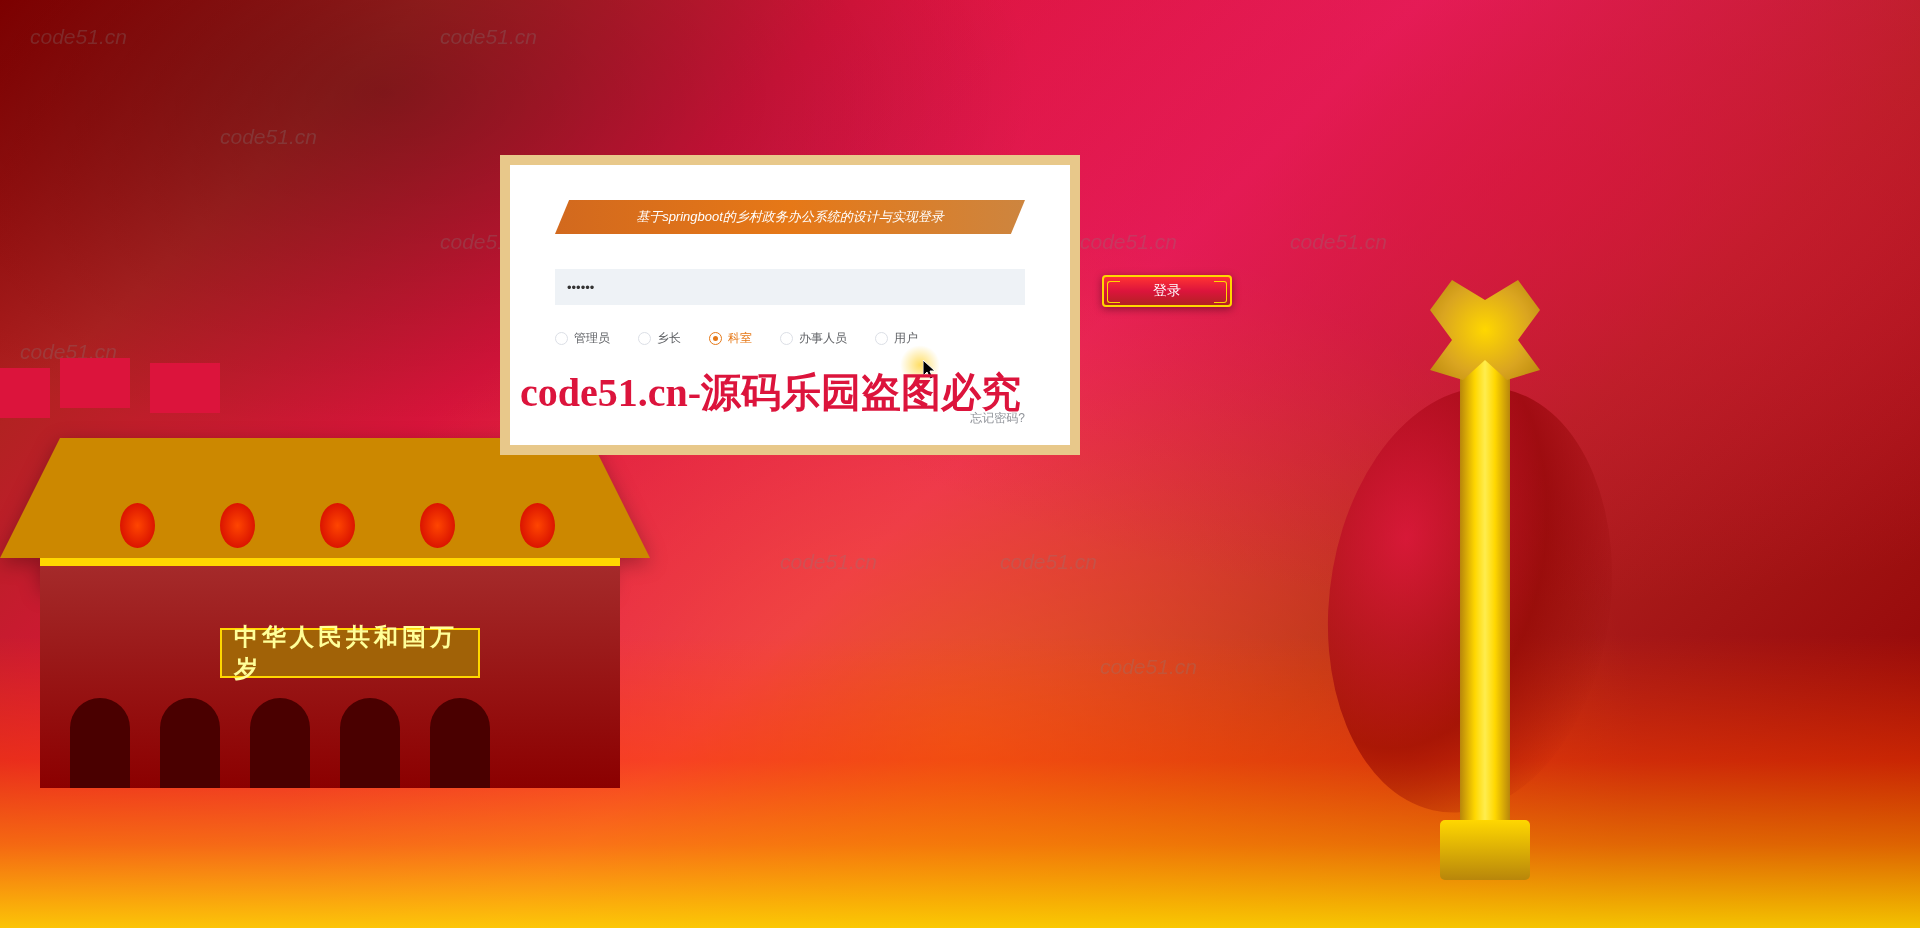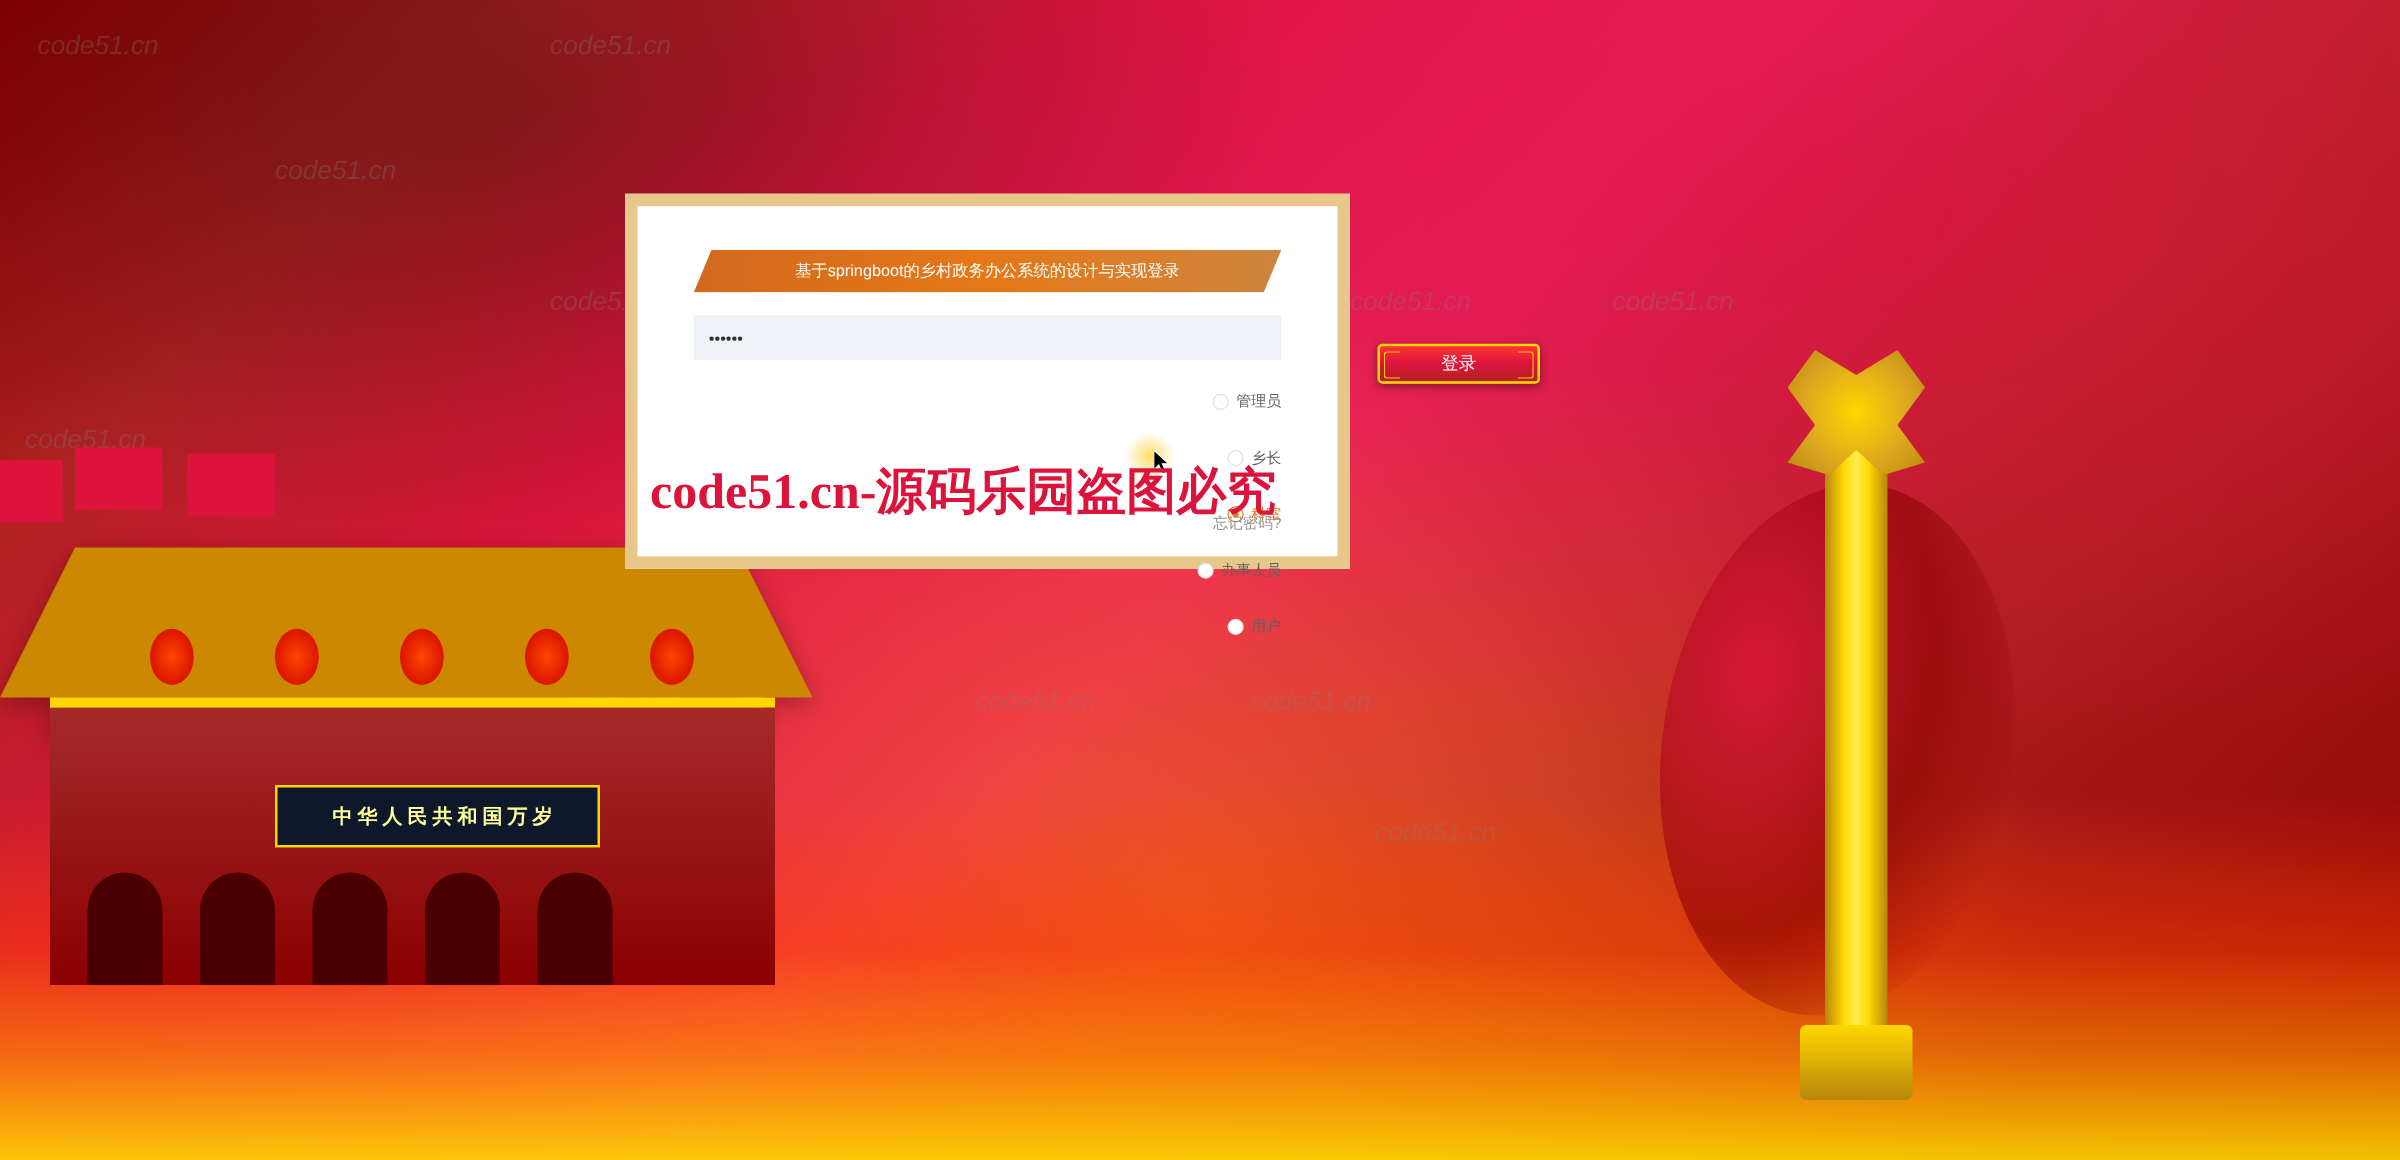--- a/index.html
+++ b/index.html
@@ -96,24 +96,24 @@
       background: #4a0000;
       border-radius: 30px 30px 0 0;
     }
     
     .building-banner {
       position: absolute;
       bottom: 200px;
       left: 270px;
       width: 260px;
       height: 50px;
-      background: #0f172a;
+      background: #a16207;
       border: 2px solid #ffd700;
       color: #ffff99;
-      font-size: 16px;
+      font-size: 24px;
       font-weight: bold;
       display: flex;
       align-items: center;
       justify-content: center;
       letter-spacing: 4px;
       padding-left: 12px;
     }
     
     .flag {
       position: absolute;
@@ -203,21 +203,22 @@
       padding: 35px 45px;
     }
     
     .login-title {
       background: linear-gradient(to right, #d2691e 0%, #e67817 50%, #cd853f 100%);
       color: #ffffff;
       text-align: center;
       padding: 8px 20px;
       font-size: 13px;
       clip-path: polygon(3% 0%, 100% 0%, 97% 100%, 0% 100%);
-      margin-bottom: 18px;
+      margin-bottom: 35px;
+      font-style: italic;
     }
     
     .input-field {
       width: 100%;
       height: 36px;
       background: #eef2f6;
       border: none;
       padding: 0 12px;
       font-size: 13px;
       color: #333;
@@ -228,21 +229,20 @@
     .input-field::placeholder {
       color: #888;
     }
     
     .radio-group {
       display: flex;
       gap: 28px;
       align-items: flex-end;
       font-size: 12px;
       color: #606266;
-      flex-direction: column;
     }
     
     .radio-item {
       display: flex;
       align-items: center;
       gap: 6px;
       cursor: pointer;
     }
     
     .radio-circle {

